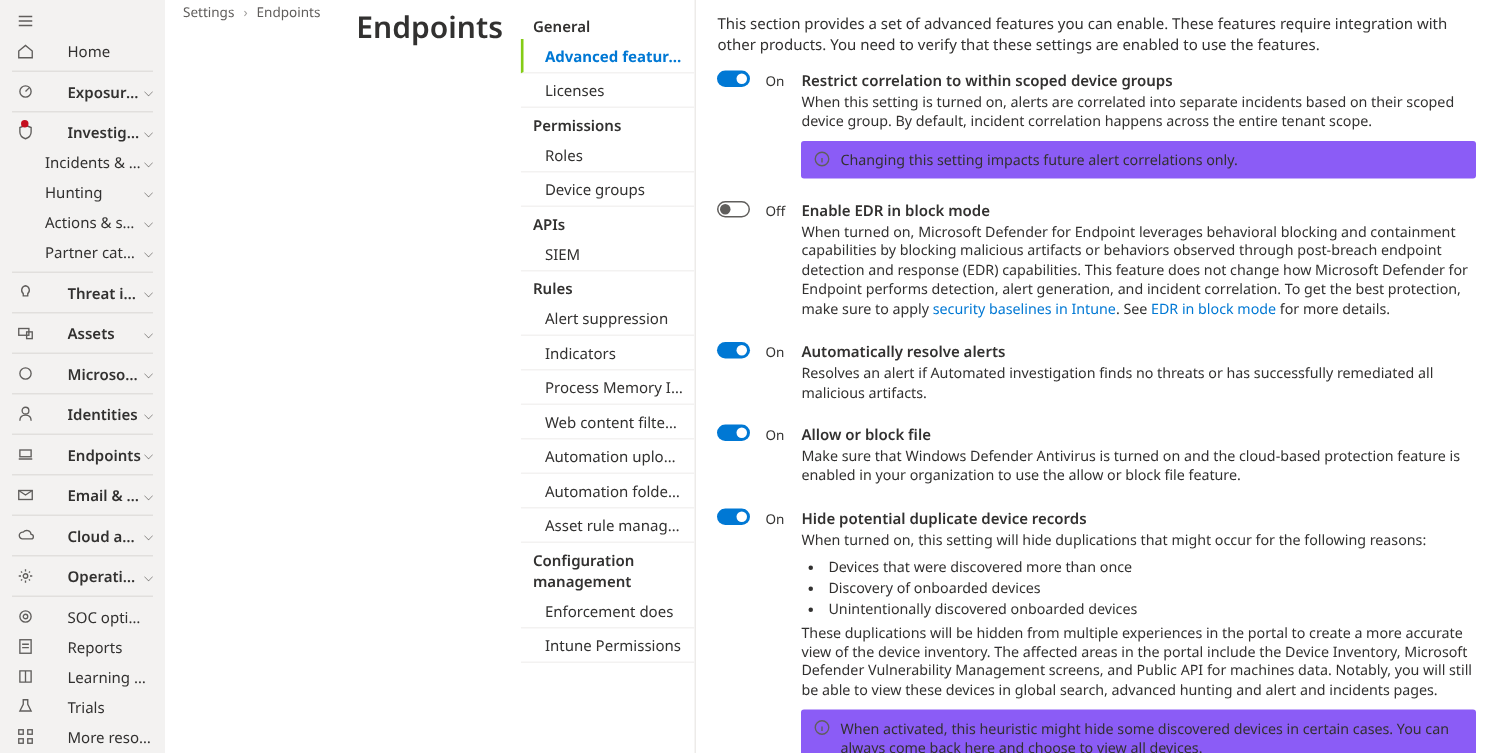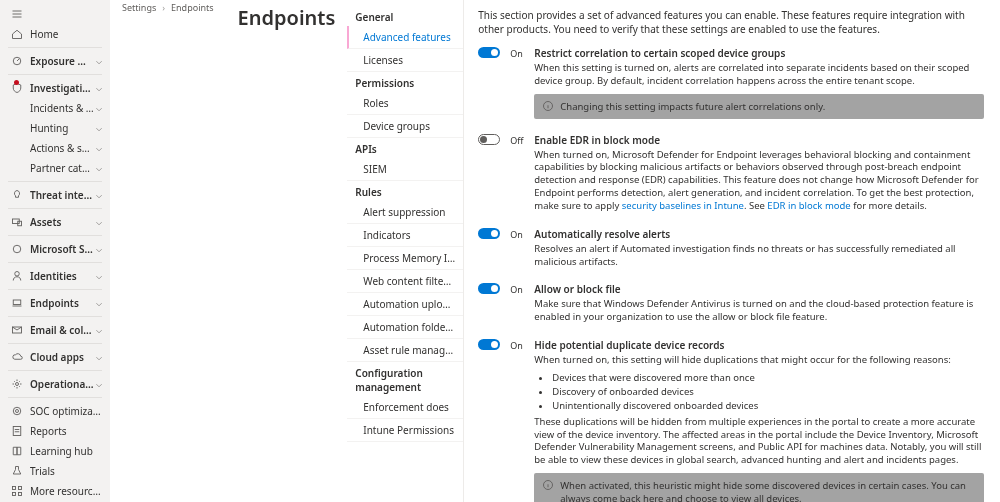--- a/index.html
+++ b/index.html
@@ -1,51 +1,51 @@
 <!DOCTYPE html>
 <html><head>
 <meta charset="utf-8">
 <style>
 * { margin:0; padding:0; box-sizing:border-box; font-family:"Segoe UI",system-ui,sans-serif; }
 body { width:1000px; height:502px; overflow:hidden; background:#fff; color:#323130; font-size:11px; display:flex; }
 .navrail { width:110px; background:#f3f2f1; height:100%; overflow:hidden; padding-top:4px; }
 .navrail .item { display:flex; align-items:center; padding:4px 8px 4px 10px; height:20px; cursor:pointer; position:relative; }
 .navrail .item .icon { width:14px; display:flex; align-items:center; justify-content:center; color:#605e5c; }
 .navrail .item .icon svg { width:12px; height:12px; stroke:#605e5c; fill:none; stroke-width:1.2; }
-.navrail .item .lbl { margin-left:6px; font-size:10px; color:#323130; white-space:nowrap; overflow:hidden; text-overflow:ellipsis; flex:1; }
+.navrail .item .lbl { margin-left:21px; font-size:10px; color:#323130; white-space:nowrap; overflow:hidden; text-overflow:ellipsis; flex:1; }
 .navrail .item.bold .lbl { font-weight:600; }
 .navrail .item .chev { color:#605e5c; font-size:8px; margin-left:2px; }
 .navrail .badge { position:absolute; left:14px; top:2px; width:5px; height:5px; border-radius:50%; background:#c50f1f; }
 .navrail .divider { height:1px; background:#e1dfdd; margin:3px 8px; }
 .main { flex:1; display:flex; height:100%; overflow:hidden; }
 .crumbs { padding:0 12px; height:14px; display:flex; align-items:center; font-size:9px; color:#605e5c; gap:6px; }
 .crumbs .sep { color:#a19f9d; }
 h1.pgtitle { font-size:20px; font-weight:600; padding:4px 12px 8px; }
 .cols { flex:1; display:flex; overflow:hidden; }
 .subnav { width:117px; border-right:1px solid #edebe9; padding:6px 0; overflow:hidden; font-size:10px; }
 .subnav .grp { padding:4px 8px 2px; font-weight:600; color:#323130; font-size:10px; }
 .subnav .sitem { padding:4px 8px 4px 16px; color:#323130; cursor:pointer; border-bottom:1px solid #f3f2f1; white-space:nowrap; overflow:hidden; text-overflow:ellipsis; }
-.subnav .sitem.active { border-left:2px solid #f9a8d4; padding-left:14px; color:#0078d4; font-weight:400; }
+.subnav .sitem.active { border-left:2px solid #84cc16; padding-left:14px; color:#0078d4; font-weight:700; }
 .content { flex:1; overflow-y:auto; padding:8px 16px 16px 14px; font-size:10px; color:#323130; }
 .content::-webkit-scrollbar{width:4px}.content::-webkit-scrollbar-thumb{background:#c8c6c4}
 .intro { font-size:10px; color:#323130; margin-bottom:10px; }
 .row { display:flex; margin-bottom:14px; gap:12px; }
 .toggle-col { width:44px; display:flex; align-items:flex-start; gap:10px; padding-top:1px; }
 .toggle { width:22px; height:11px; border-radius:6px; position:relative; cursor:pointer; flex-shrink:0; }
 .toggle.on { background:#0078d4; }
 .toggle.off { background:#fff; border:1px solid #605e5c; }
 .toggle .knob { width:7px; height:7px; border-radius:50%; position:absolute; top:2px; }
 .toggle.on .knob { background:#fff; right:2px; }
 .toggle.off .knob { background:#605e5c; left:1px; top:1px; }
 .toggle-lbl { font-size:9px; color:#323130; }
 .body-col { flex:1; }
 .body-col .title { font-weight:600; font-size:10px; margin-bottom:2px; color:#323130; }
 .body-col .desc { font-size:9.5px; color:#323130; line-height:1.35; }
 .body-col .desc a,.link{ color:#0078d4; text-decoration:none; cursor:pointer; }
-.callout { background:#a3a3a3; padding:6px 8px; margin-top:6px; display:flex; gap:6px; font-size:9.5px; color:#323130; align-items:flex-start; border-radius:2px; }
+.callout { background:#8b5cf6; padding:6px 8px; margin-top:6px; display:flex; gap:6px; font-size:9.5px; color:#323130; align-items:flex-start; border-radius:2px; }
 .callout .cicon { width:12px; height:12px; flex-shrink:0; }
 .callout .cicon svg { width:12px; height:12px; fill:none; stroke:#605e5c; stroke-width:1.2; }
 ul.reasons { margin:4px 0 4px 18px; font-size:9.5px; }
 ul.reasons li { margin-bottom:1px; }
 </style>
 </head>
 <body>
 
 <div class="navrail">
   <div class="item">
@@ -271,21 +271,21 @@
       <div class="intro">This section provides a set of advanced features you can enable. These features require integration with other products. You need to verify that these settings are enabled to use the features.</div>
 
       <div class="row">
         <div class="toggle-col">
             <div class="toggle on">
               <div class="knob"></div>
             </div>
             <span class="toggle-lbl">On</span>
           </div>
         <div class="body-col">
-          <div class="title">Restrict correlation to certain scoped device groups</div>
+          <div class="title">Restrict correlation to within scoped device groups</div>
           <div class="desc">When this setting is turned on, alerts are correlated into separate incidents based on their scoped device group. By default, incident correlation happens across the entire tenant scope.</div>
           <div class="callout">
               <span class="cicon"><svg viewBox="0 0 16 16">
                   <circle cx="8" cy="8" r="6"></circle>
                   <path d="M8 5v0M8 7v4"></path>
                 </svg></span>
               <span>Changing this setting impacts future alert correlations only.</span>
             </div>
         </div>
       </div>

